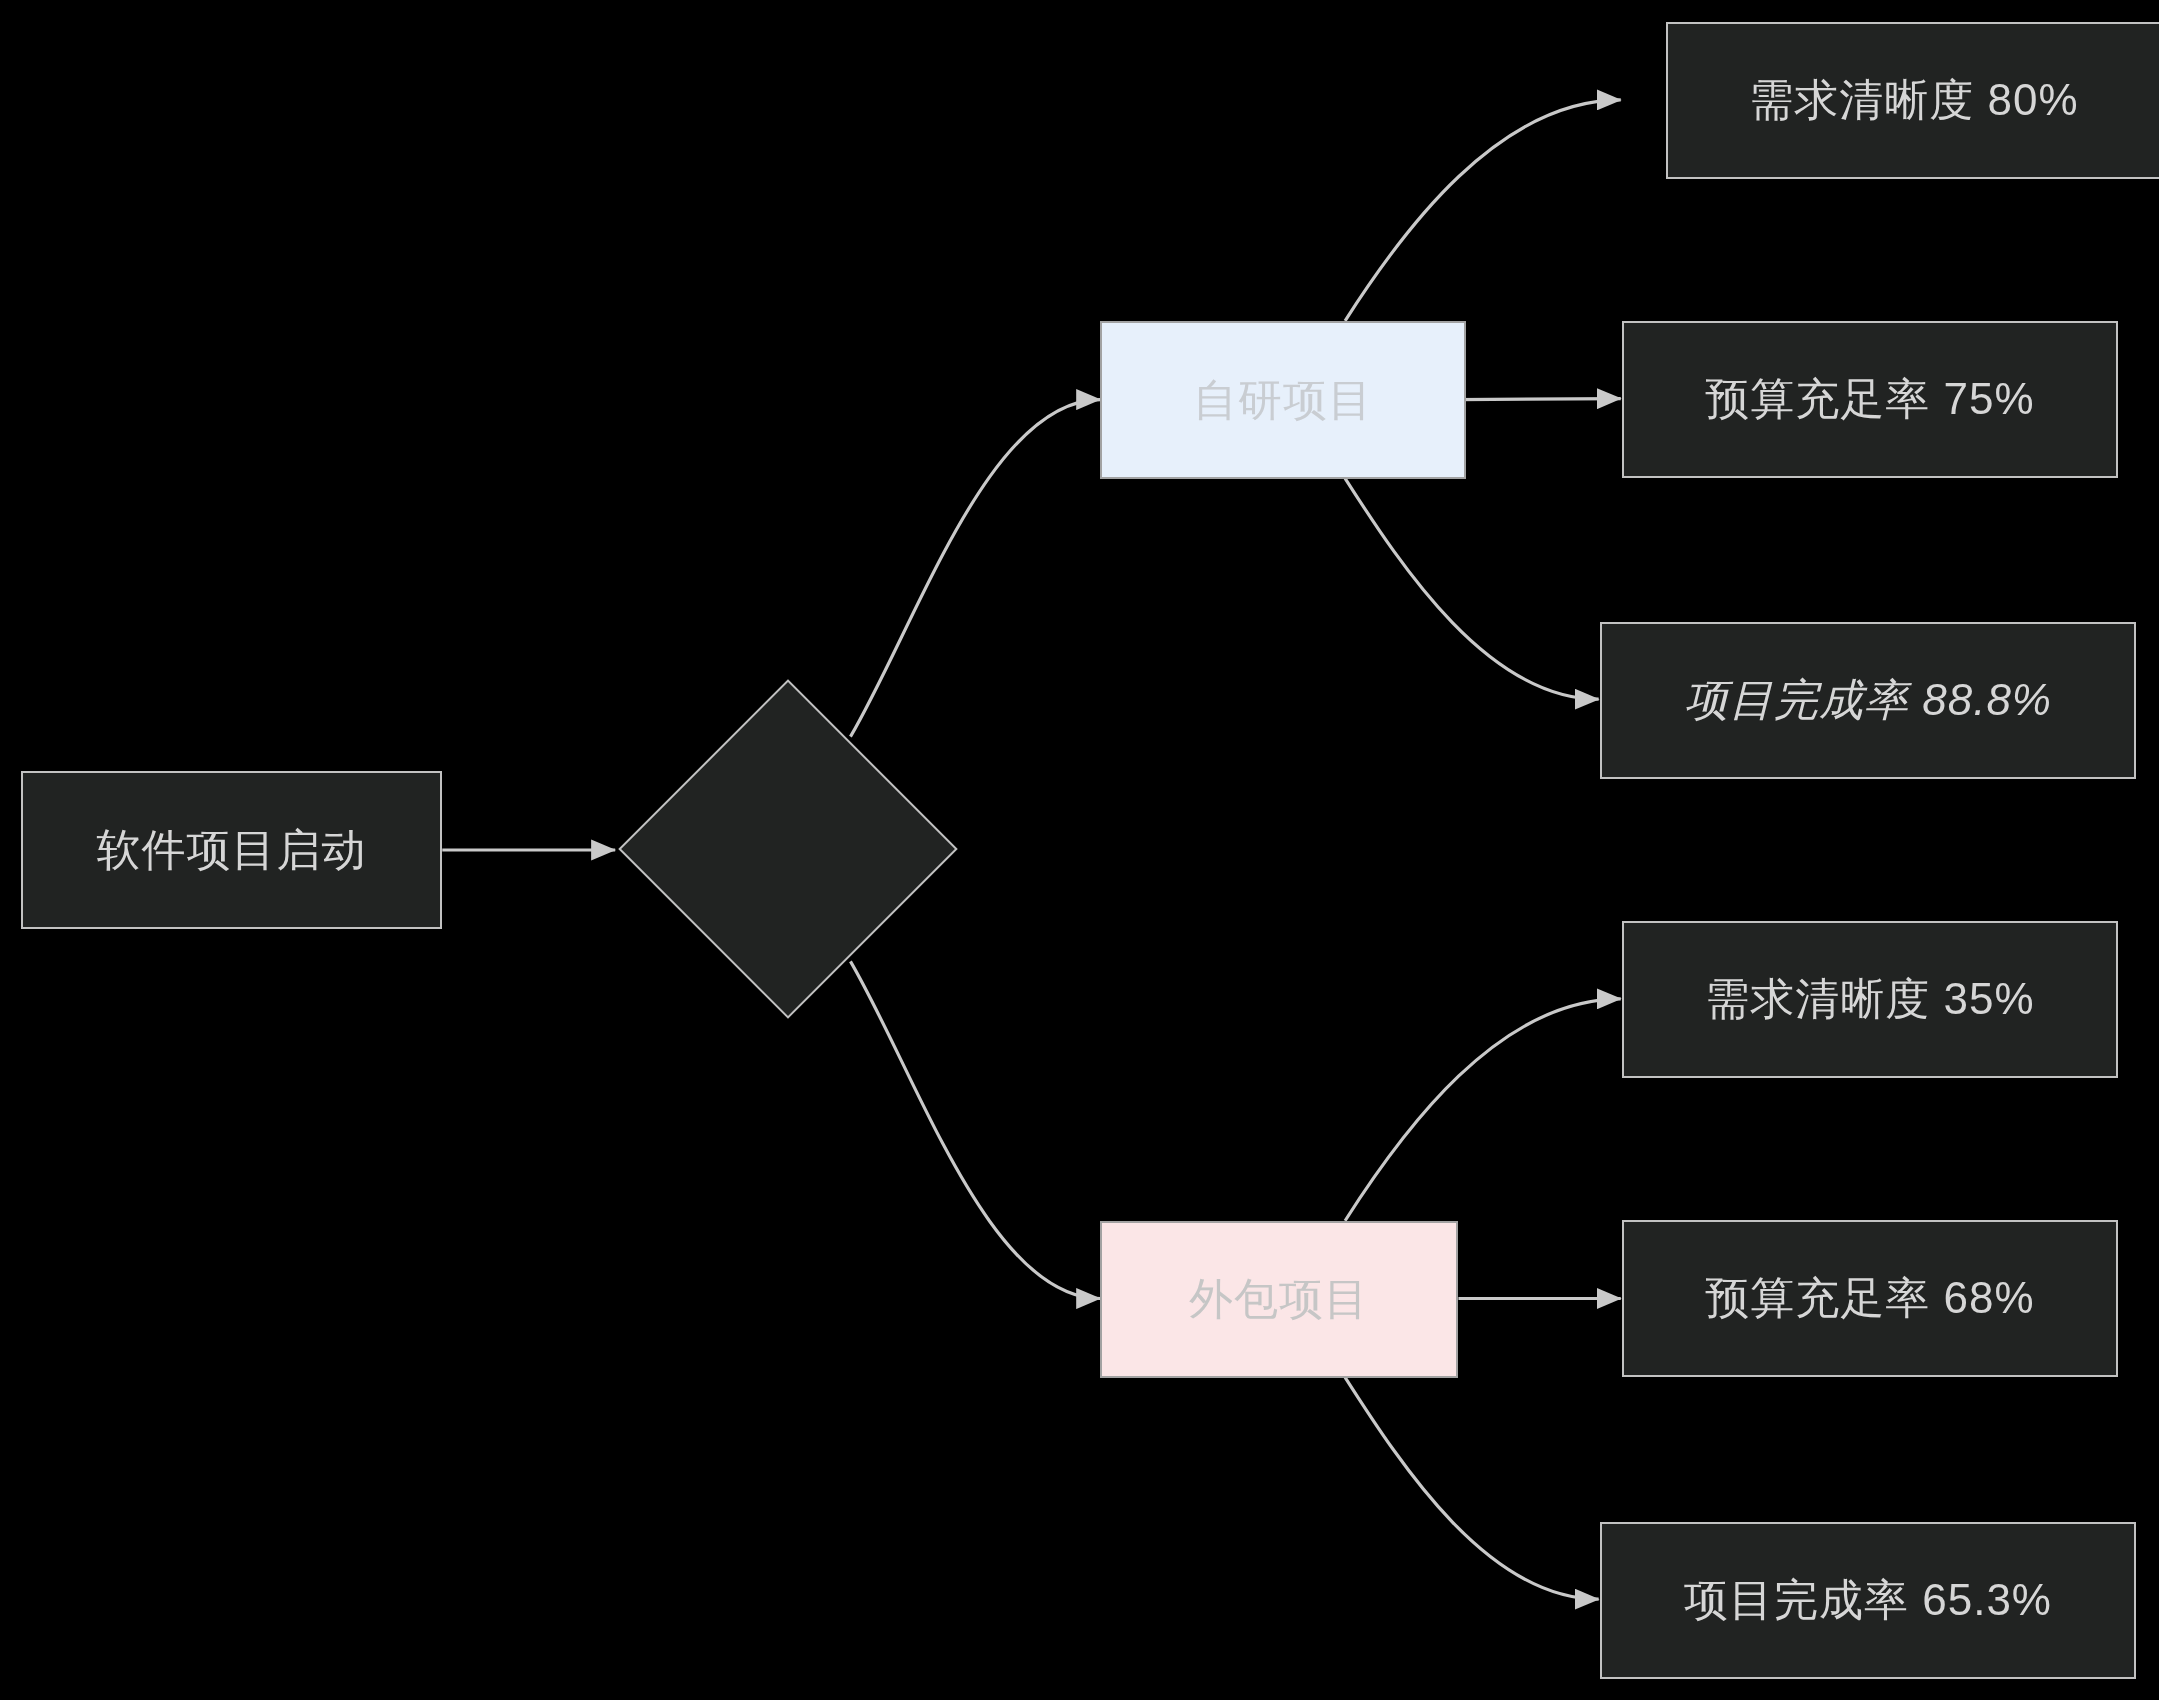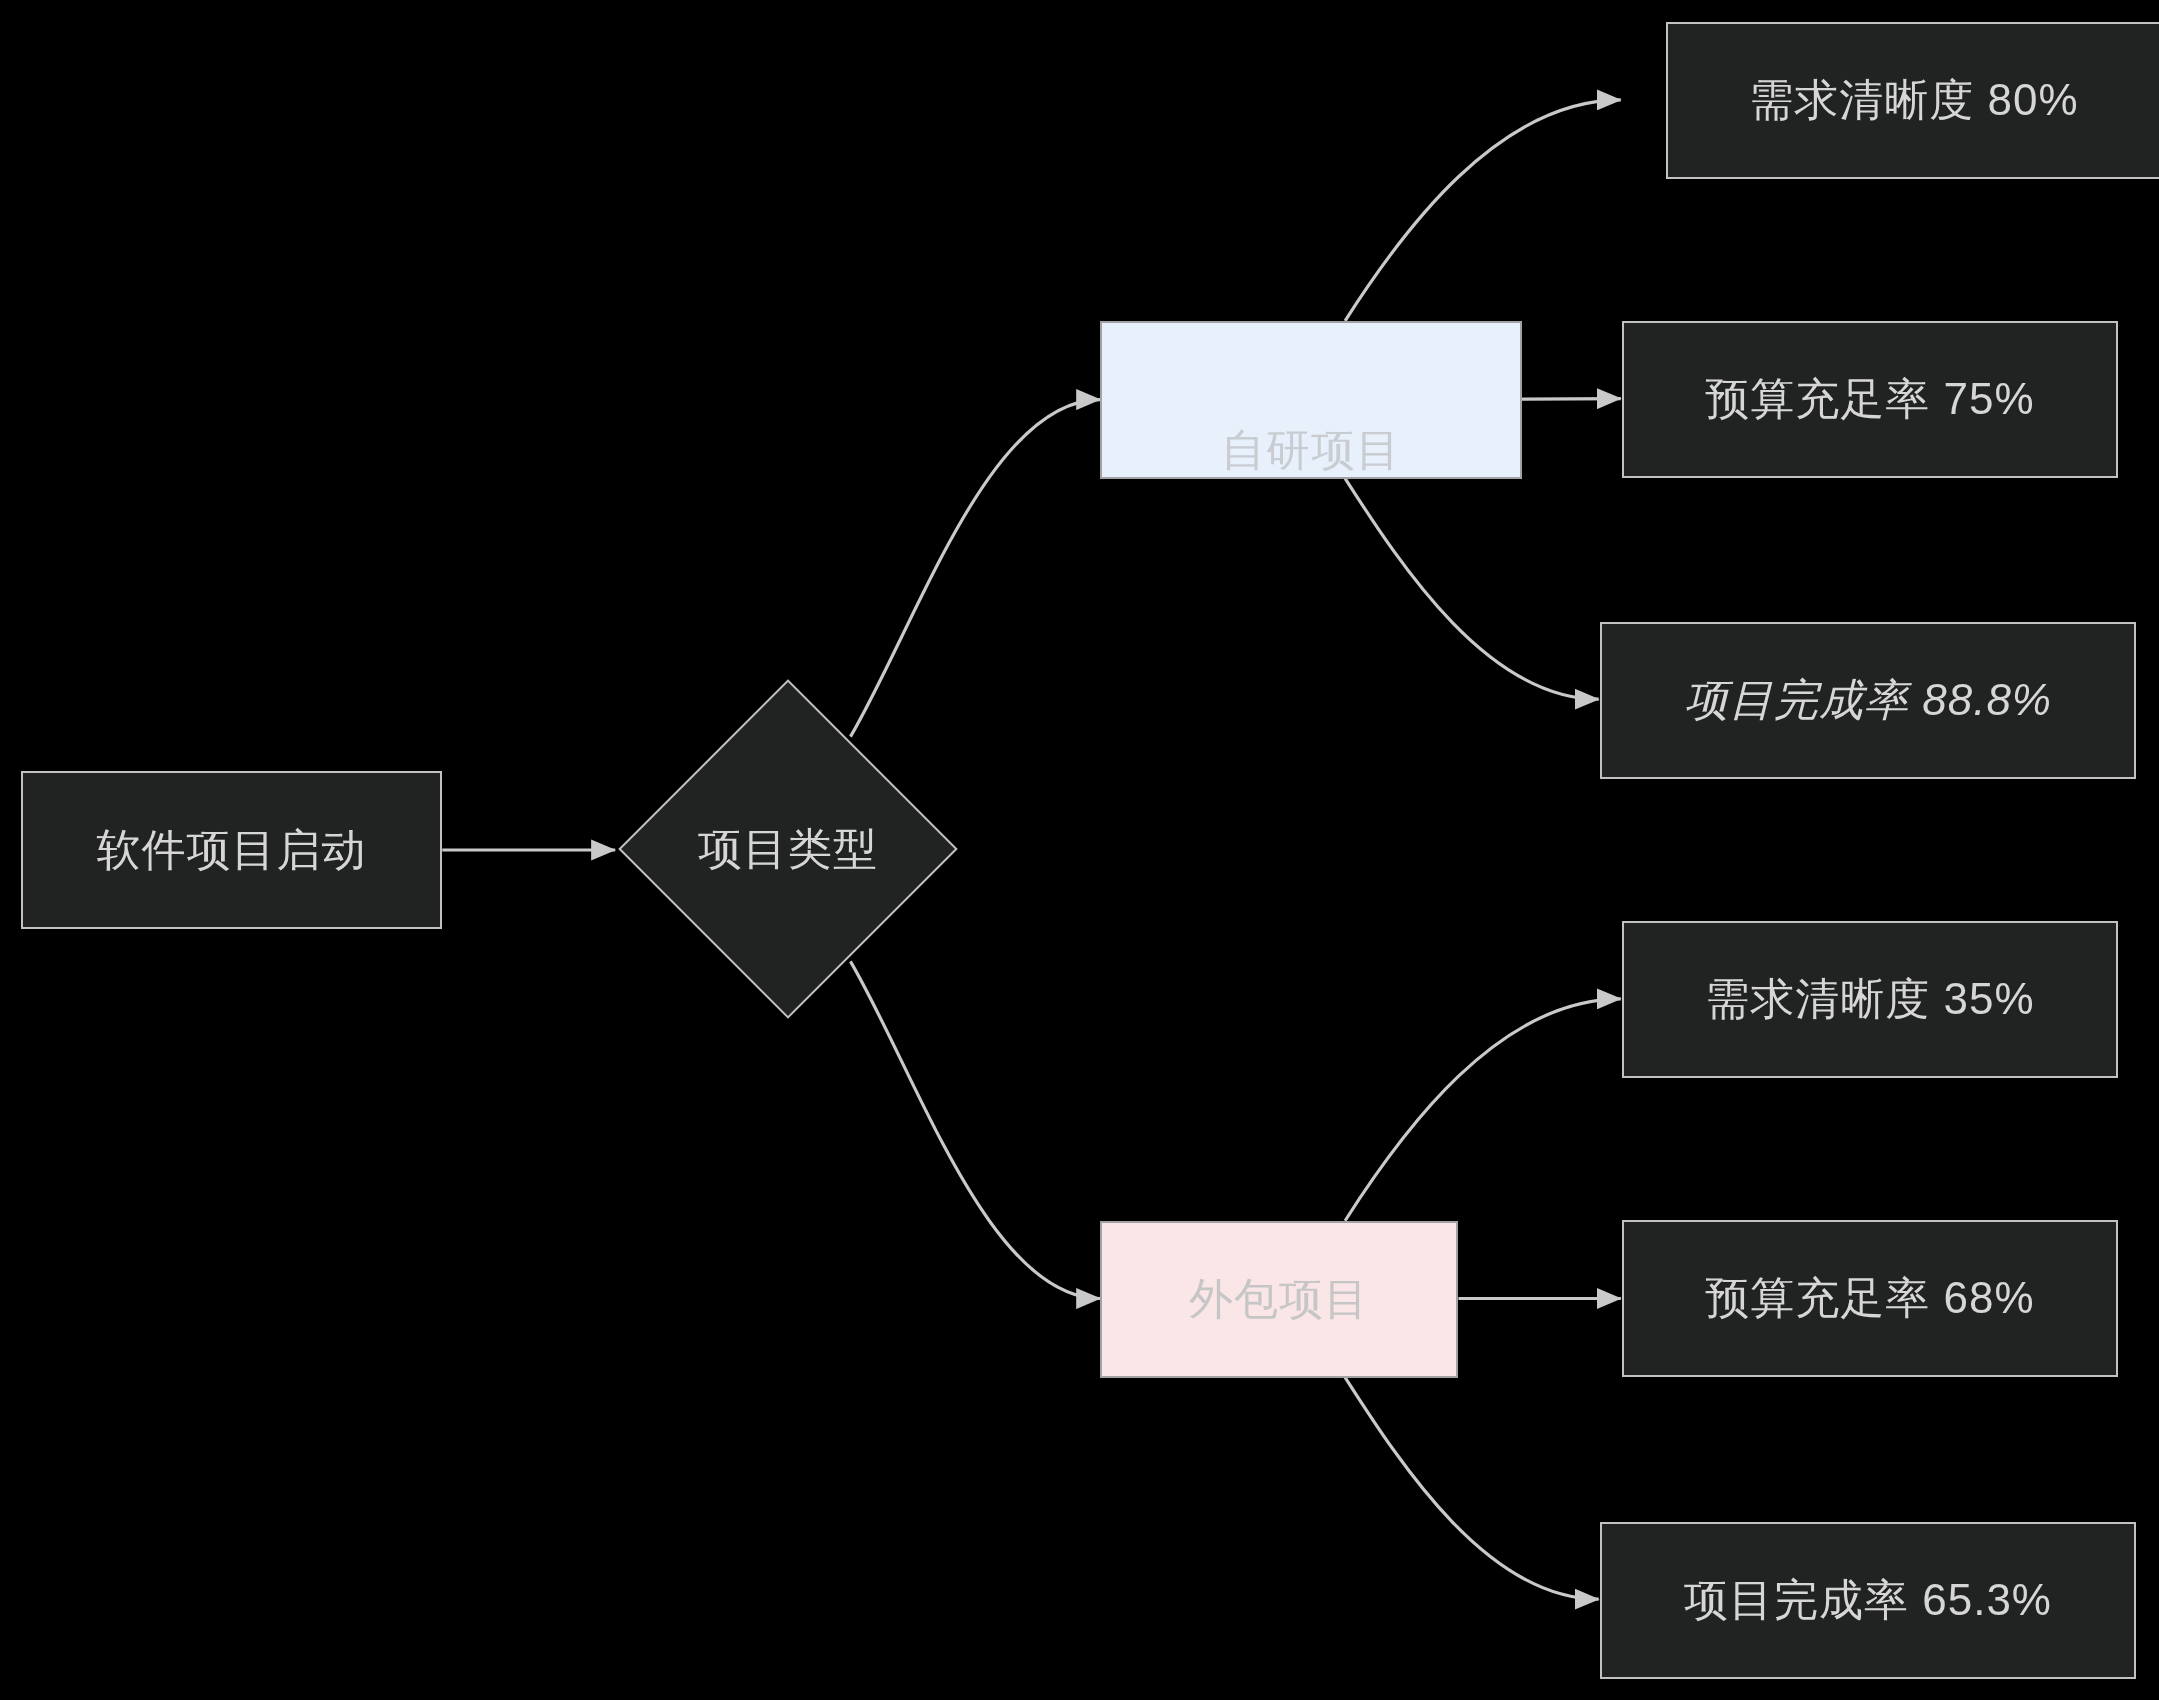--- a/index.html
+++ b/index.html
@@ -41,21 +41,21 @@
   }
   .diamond-label{
     position:absolute;z-index:3;
     display:flex;align-items:center;justify-content:center;
     color:var(--node-text);font-size:44px;letter-spacing:1px;
   }
   
   #node-start{left:21px;top:771px;width:421px;height:158px;}
   #diamond-decision{left:668px;top:729px;}
   #label-decision{left:644px;top:816px;width:288px;height:67px;}
-  #node-self-dev{left:1100px;top:321px;width:422px;height:158px;align-items:flex-end;}
+  #node-self-dev{left:1100px;top:321px;width:366px;height:158px;}
   #node-outsourced{left:1100px;top:1221px;width:358px;height:157px;}
   #node-sd-m0{left:1666px;top:22px;width:496px;height:157px;}
   #node-sd-m1{left:1622px;top:321px;width:496px;height:157px;}
   #node-sd-m2{left:1600px;top:622px;width:536px;height:157px;font-style:italic;}
   #node-os-m0{left:1622px;top:921px;width:496px;height:157px;}
   #node-os-m1{left:1622px;top:1220px;width:496px;height:157px;}
   #node-os-m2{left:1600px;top:1522px;width:536px;height:157px;}
 </style>
 </head>
 <body>
@@ -77,23 +77,20 @@
     <path class="edge" d="M 1400 1271 C 1460 1177 1560 1040 1687 1040" marker-end="url(#arrow)"></path>
     <path class="edge" d="M 1518 1352 L 1687 1352" marker-end="url(#arrow)"></path>
     <path class="edge" d="M 1400 1434 C 1460 1528 1550 1665 1664 1665" marker-end="url(#arrow)"></path>
   </svg>
 
   <div class="node" id="node-start">
     <span>软件项目启动</span>
   </div>
 
   <div class="diamond-shape" id="diamond-decision"></div>
-  <div class="diamond-label" id="label-decision">
-    <span>项目类型</span>
-  </div>
 
   <div class="node node-self-dev" id="node-self-dev">
     <span>自研项目</span>
   </div>
 
   <div class="node node-outsourced" id="node-outsourced">
     <span>外包项目</span>
   </div>
 
   <div class="node" id="node-sd-m0">

